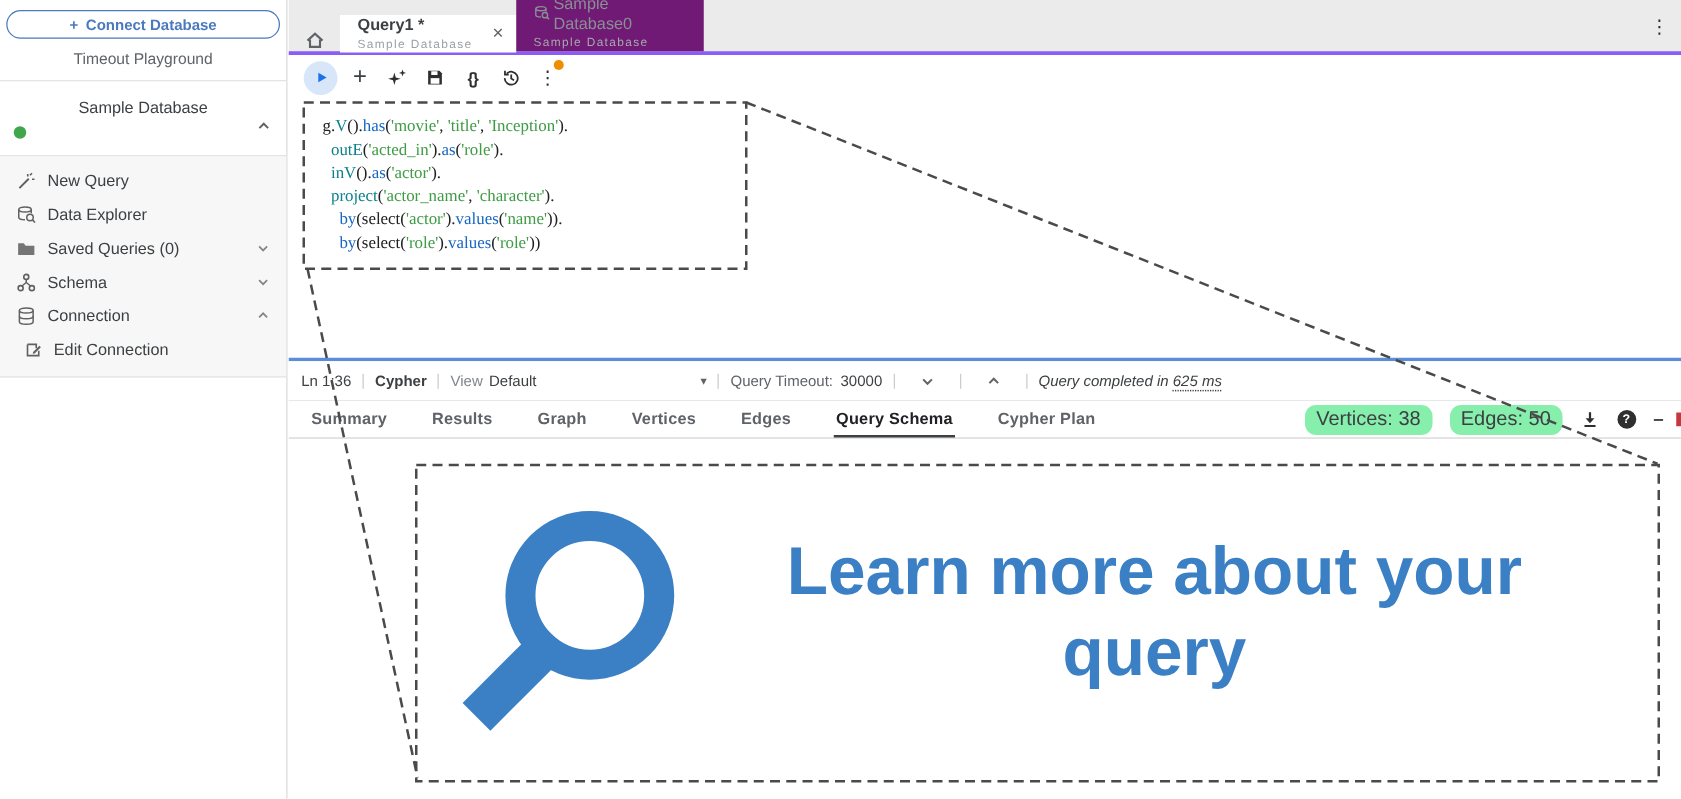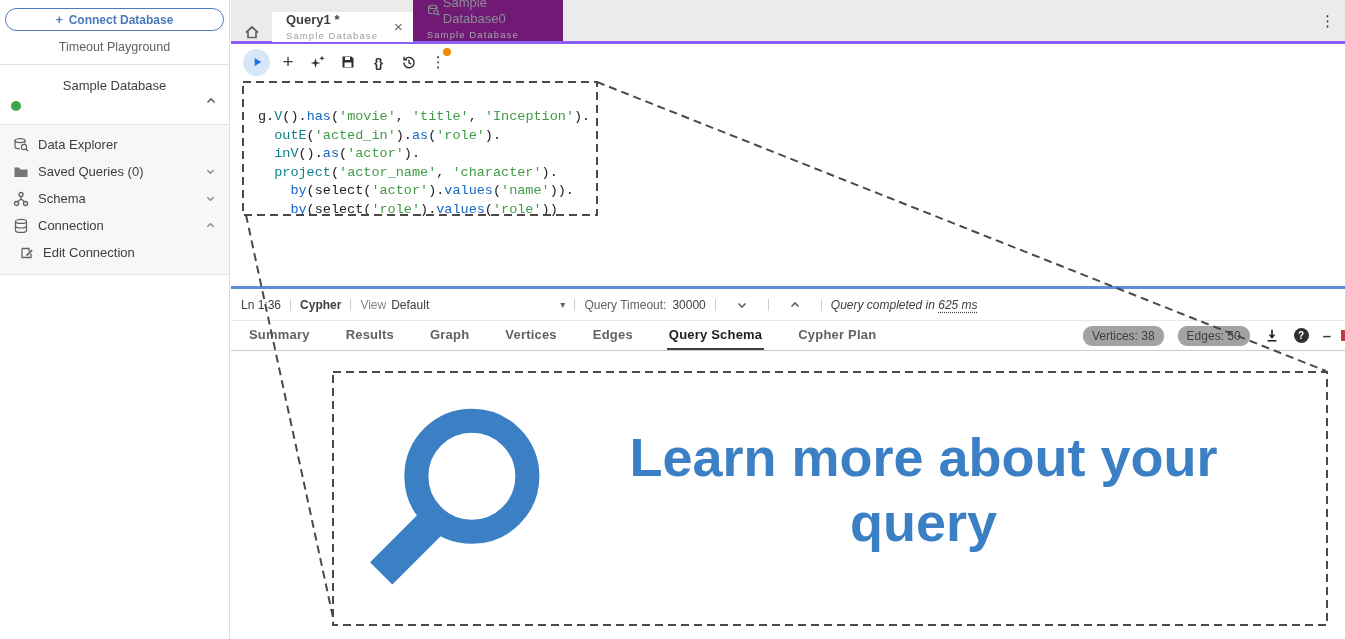--- a/index.html
+++ b/index.html
@@ -55,21 +55,21 @@
           cursor:pointer; position:relative; color:#3c4043; }
   .play-btn { width:27px; height:27px; border-radius:50%; background:#d7e6f9; display:flex;
               align-items:center; justify-content:center; margin-right:3px; }
   .glyph-plus { font-size:19px; color:#3c4043; }
   .glyph-braces { font-size:13px; font-weight:bold; letter-spacing:-1px; color:#2f2f2f; }
   .glyph-kebab { font-size:15px; color:#2f2f2f; }
   .orange-dot { position:absolute; top:1px; right:2px; width:8px; height:8px; border-radius:50%;
                 background:#f08c00; }
 
   .editor { height:206px; background:#fff; position:relative; }
-  .code { position:absolute; left:27px; top:28px; font-family:Liberation Mono, monospace;
+  .code { position:absolute; left:27px; top:12px; font-family:Liberation Serif, serif;
           font-size:13.5px; line-height:18.5px; white-space:pre; }
   .tok-p { color:#212121; } .tok-t { color:#0e808c; } .tok-b { color:#1766c2; } .tok-s { color:#3f9b45; }
 
   .blueline { height:3px; background:#5b8ed6; }
 
   .statusbar { height:32px; background:#fff; display:flex; align-items:center; font-size:12px;
                color:#3c4043; padding-left:10px; border-bottom:1px solid #e8e8e8; }
   .sb-sep { width:1px; height:12px; background:#ccc; margin:0 9px; }
   .sb-lang { font-weight:bold; }
   .sb-view { display:flex; align-items:center; width:205px; }
@@ -81,21 +81,21 @@
   .sb-msg { font-style:italic; color:#3c4043; }
   .sb-msg .ms { text-decoration:underline dotted; text-underline-offset:3px; }
 
   .resultsbar { height:30px; background:#fff; border-bottom:1px solid #ccc; display:flex;
                 align-items:stretch; padding-left:16px; position:relative; }
   .rtab { display:flex; align-items:center; padding:0 2px; margin-right:32px; font-size:13px;
           font-weight:bold; color:#5f6368; letter-spacing:.2px; border-bottom:2px solid transparent;
           cursor:pointer; white-space:nowrap; }
   .rtab.active { color:#202124; border-bottom-color:#3c4043; }
   .r-right { margin-left:auto; display:flex; align-items:center; gap:14px; padding-right:14px; }
-  .pill { background:#a3a3a3; border-radius:9px; font-size:12px; color:#3c4043; padding:3px 9px;
+  .pill { background:#86efac; border-radius:9px; font-size:16px; color:#3c4043; padding:3px 9px;
           white-space:nowrap; cursor:default; }
   .icon-btn { display:flex; align-items:center; justify-content:center; cursor:pointer; }
   .help-circle { width:15px; height:15px; border-radius:50%; background:#2f2f2f; color:#fff;
                  font-size:10px; font-weight:bold; display:flex; align-items:center; justify-content:center; }
   .glyph-minus { font-size:15px; color:#3c4043; font-weight:bold; }
   .red-sliver { position:absolute; right:0; top:9px; width:4px; height:11px; background:#c3393f; }
 
   .content { height:300px; background:#fff; position:relative; }
 
   
@@ -128,20 +128,29 @@
       <div class="db-name">Sample Database</div>
       <span class="db-dot"></span>
       <span class="db-chevron">
         <svg class="ic" width="12" height="12" viewBox="0 0 12 12">
             <path d="M2.5 7.5 L6 4 L9.5 7.5" fill="none" stroke="#5f6368" stroke-width="1.6"></path>
           </svg>
       </span>
     </div>
 
     <div class="nav">
+      <div class="nav-item">
+        <span>
+          <svg class="ic" width="16" height="16" viewBox="0 0 16 16">
+            <path d="M2.5 13.5 L10 6" stroke="#616161" stroke-width="1.6" fill="none"></path>
+            <path d="M11 3.2 l1.6-1.6 M12.6 6.4 h2 M9.2 2.2 v2" stroke="#616161" stroke-width="1.3" fill="none"></path>
+          </svg>
+        </span>
+        <span class="lbl">New Query</span>
+      </div>
       <div class="nav-item">
         <span>
           <svg class="ic" width="16" height="16" viewBox="0 0 16 16">
             <ellipse cx="7" cy="3.6" rx="5" ry="2" fill="none" stroke="#616161" stroke-width="1.2"></ellipse>
             <path d="M2 3.6 v6.2 c0 1.1 2.2 2 5 2 M12 3.6 v3" fill="none" stroke="#616161" stroke-width="1.2"></path>
             <circle cx="11" cy="10" r="2.6" fill="none" stroke="#616161" stroke-width="1.2"></circle>
             <path d="M13 12 l2 2" stroke="#616161" stroke-width="1.4"></path>
           </svg>
         </span>
         <span class="lbl">Data Explorer</span>

